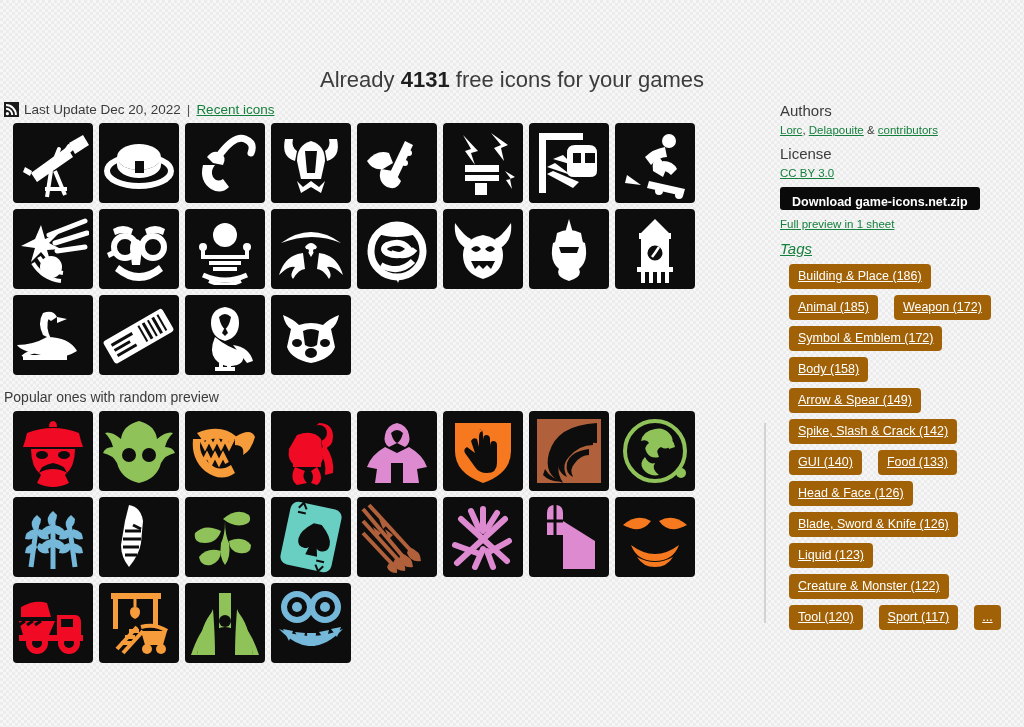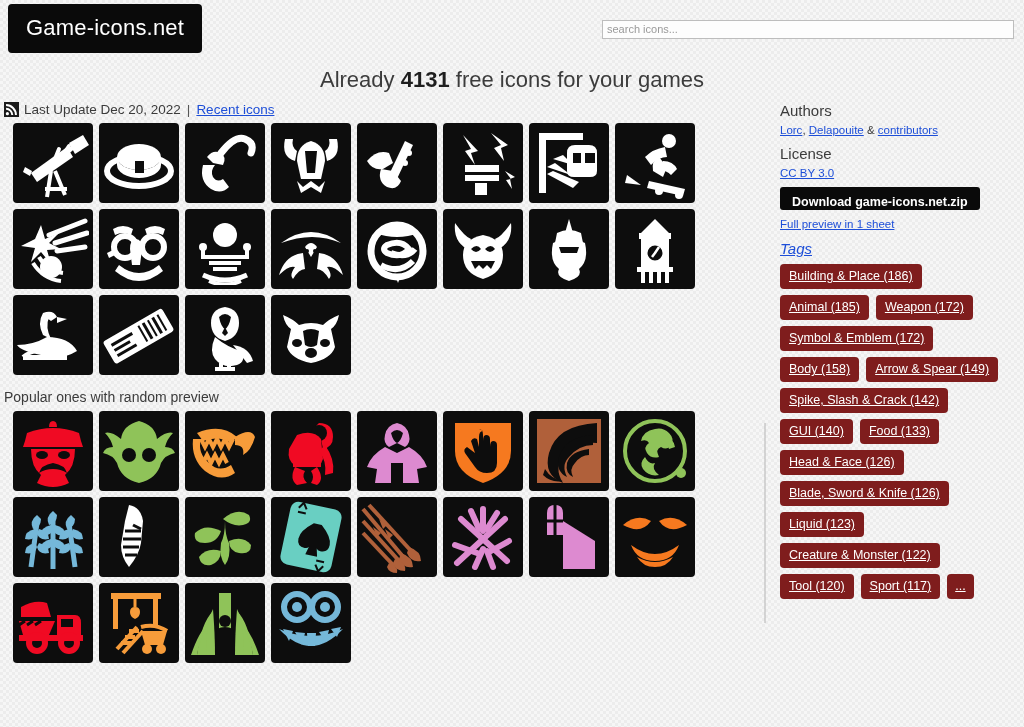--- a/index.html
+++ b/index.html
@@ -64,21 +64,21 @@
 
   
   #updateline {
     display:flex; align-items:center; gap:5px;
     font-size:13.5px; color:#3b3b3b;
     padding:6px 0 0 4px;
     height:26px;
   }
   #rss-icon { display:block; }
   #updateline .sep { color:#555; margin:0 1px; }
-  a { color:#1d4ed8; text-decoration:underline; }
+  a { color:#15803d; text-decoration:underline; }
 
   
   .grid { display:flex; flex-wrap:wrap; gap:6px; padding:4px 0 0 13px; width:740px; }
   .tile {
     width:80px; height:80px;
     background:#0d0d0d;
     border-radius:4px;
     display:flex; align-items:center; justify-content:center;
     overflow:hidden;
   }
@@ -103,40 +103,37 @@
     margin:4px 0 8px 8px;
     text-decoration:none;
     white-space:nowrap;
   }
   #tags-h {
     font-size:15px; margin:10px 0 7px 8px;font-style:italic;
   }
   #tags-h a { text-decoration:underline; }
   #tags { display:flex; flex-wrap:wrap; gap:6px 7px; padding:0 0 6px 8px; width:244px; }
   .tag {
-    background:#7f1d1d; color:#fff;
+    background:#a16207; color:#fff;
     border-radius:4px;
     padding:5px 9px 6px 9px;
     font-size:12.5px;
     white-space:nowrap;
+    margin-left:9px;
   }
   .tag a { color:#fff; text-decoration:underline; }
   .tag.more { padding:5px 8px 6px 8px; }
 
   
   #vdiv { position:absolute; left:-8px; top:330px; width:2px; height:200px; background:#b9b9b9; opacity:.55; }
 </style>
 </head>
 <body>
 
 <div id="header">
-  <div id="logo">Game-icons.net</div>
-  <div id="search-wrap">
-    <input id="search-input" type="text" placeholder="search icons..." style="">
-  </div>
 </div>
 
 <h1 id="headline">
   <span>Already </span><b>4131</b><span> free icons for your games</span>
 </h1>
 
 <div id="cols">
 
   <div id="content">
 

